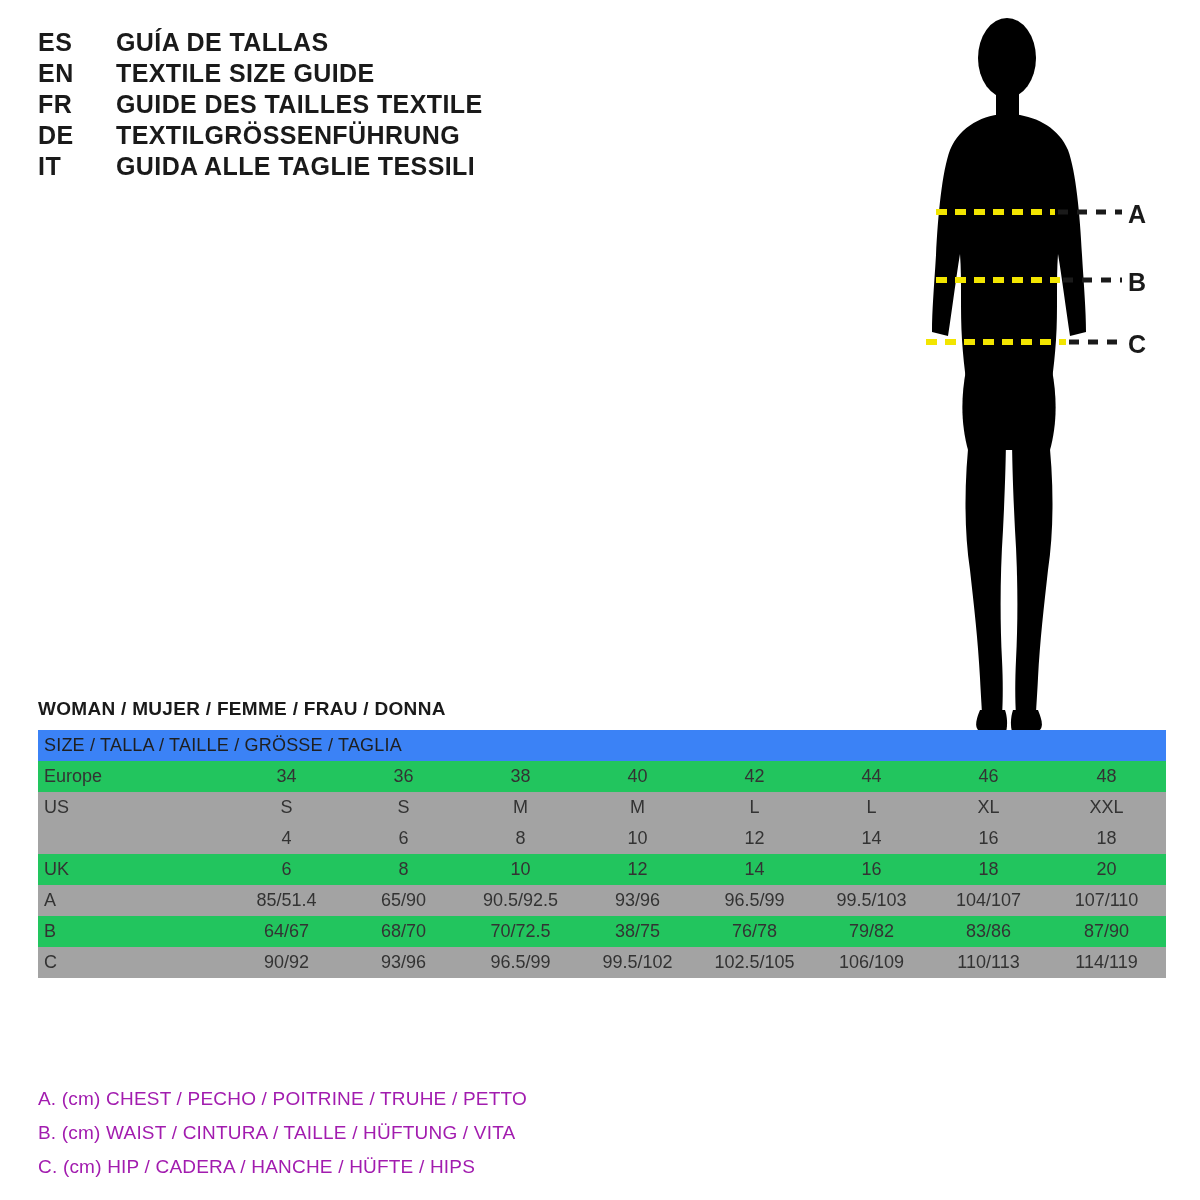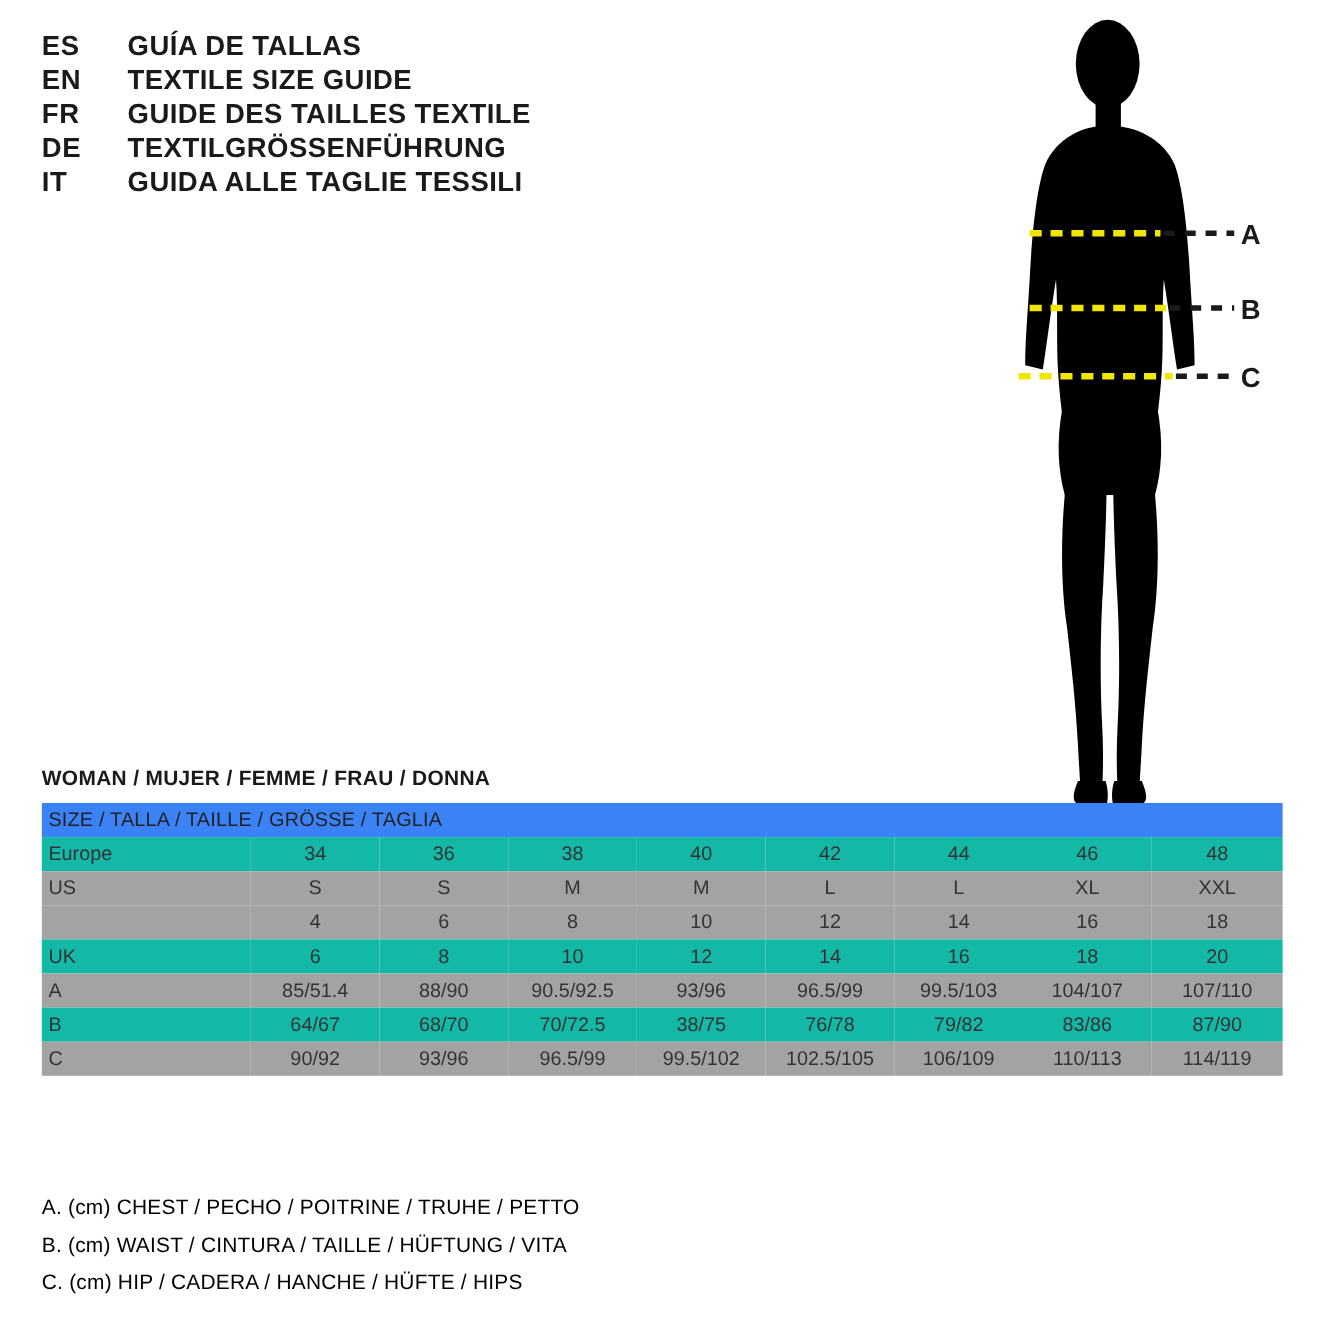--- a/index.html
+++ b/index.html
@@ -102,33 +102,33 @@
     text-align: left;
     padding-left: 6px;
     font-size: 18px;
     letter-spacing: 0.2px;
   }
   td.rowlabel {
     text-align: left !important;
     padding-left: 6px !important;
   }
   tr.shade td { background: #a3a3a3; }
-  tr.plain td { background: #14b8a6; }
+  tr.plain td { background: #22c55e; }
 
   
   .legend {
     position: absolute;
     left: 38px;
     top: 1088px;
     width: 700px;
   }
   .legend-line {
     font-size: 19px;
     letter-spacing: 0.2px;
-    color: #000000;
+    color: #a21caf;
     margin-bottom: 12px;
     white-space: nowrap;
   }
 </style>
 </head>
 <body>
 
 <div class="title-block">
   <div class="title-row">
     <div class="title-lang">ES</div>
@@ -275,21 +275,21 @@
         <td>10</td>
         <td>12</td>
         <td>14</td>
         <td>16</td>
         <td>18</td>
         <td>20</td>
       </tr>
       <tr class="shade">
         <td class="rowlabel">A</td>
         <td>85/51.4</td>
-        <td>88/90</td>
+        <td>65/90</td>
         <td>90.5/92.5</td>
         <td>93/96</td>
         <td>96.5/99</td>
         <td>99.5/103</td>
         <td>104/107</td>
         <td>107/110</td>
       </tr>
       <tr class="plain">
         <td class="rowlabel">B</td>
         <td>64/67</td>

